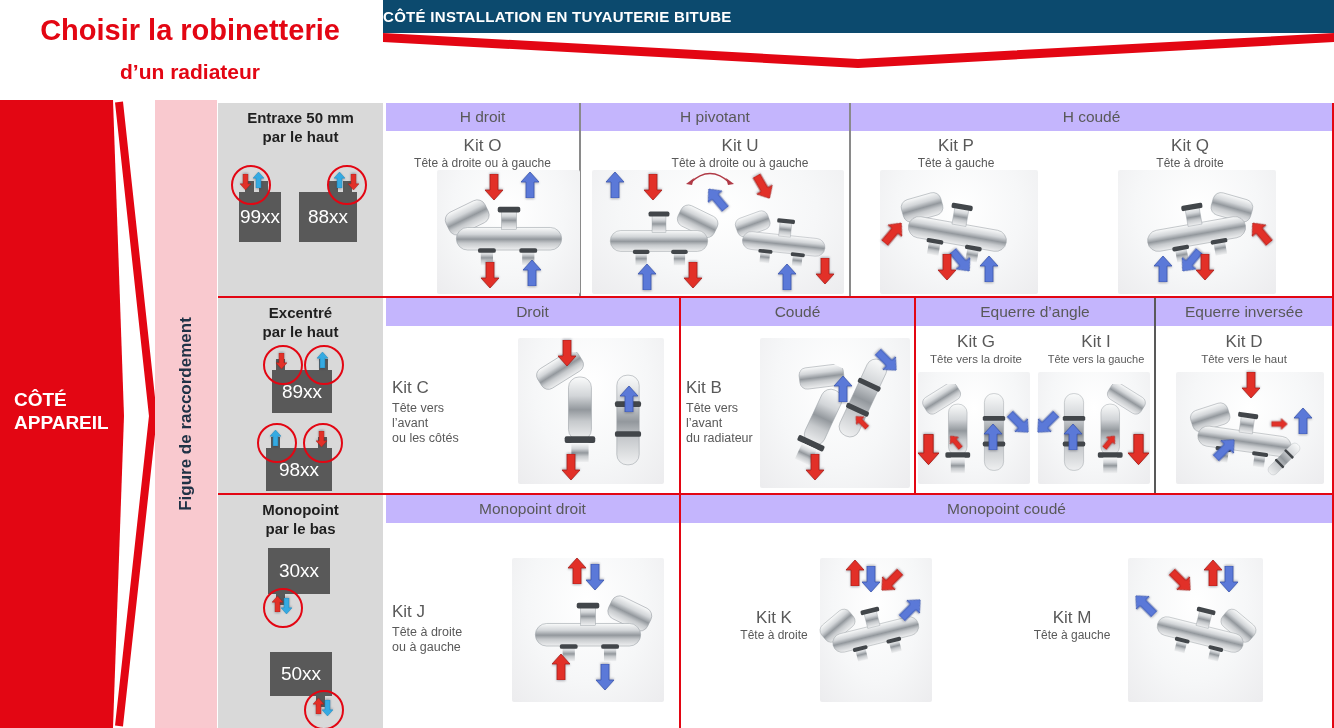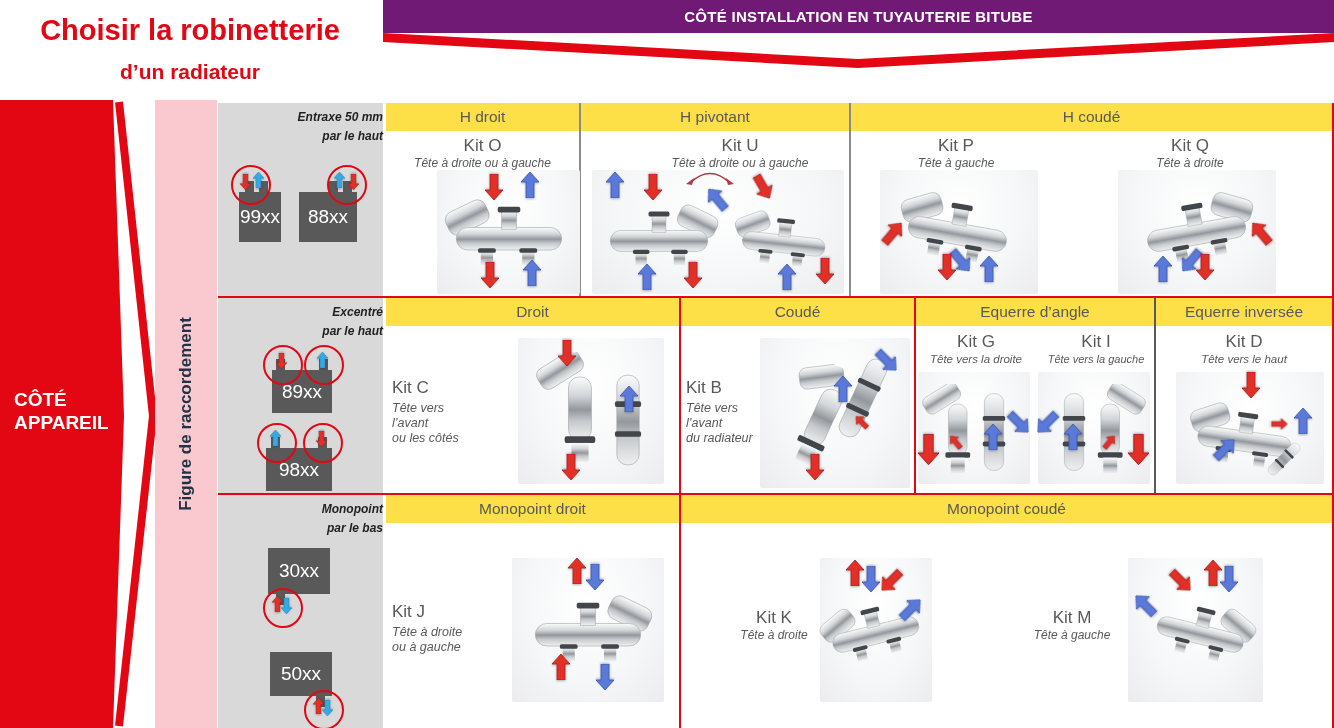--- a/index.html
+++ b/index.html
@@ -4,50 +4,50 @@
 <style>
   html,body{margin:0;padding:0;background:#fff;}
   #page{position:relative;width:1334px;height:728px;background:#fff;overflow:hidden;
         font-family:"Liberation Sans","DejaVu Sans",sans-serif;}
   .abs{position:absolute;}
   .ml{white-space:pre-line;}
   
   .title1{left:10px;top:14px;width:360px;text-align:center;font-size:29px;font-weight:bold;color:#e30613;}
   .title2{left:10px;top:60px;width:360px;text-align:center;font-size:21px;font-weight:bold;color:#e30613;}
   
-  .banner{left:383px;top:0;width:951px;height:33px;background:#701a75;color:#fff;
-          display:flex;align-items:center;justify-content:center;font-size:15px;font-weight:bold;letter-spacing:.3px;}
+  .banner{left:383px;top:0;width:951px;height:33px;background:#0c4a6e;color:#fff;
+          display:flex;align-items:center;justify-content:flex-start;font-size:15px;font-weight:bold;letter-spacing:.3px;}
   
   .cote-label{left:14px;top:388px;color:#fff;font-weight:bold;font-size:19px;line-height:23px;}
   
   .pink-strip{left:155px;top:100px;width:62px;height:628px;background:#f9c9cf;}
   .strip-label{left:186px;top:414px;transform:translate(-50%,-50%) rotate(-90deg);white-space:nowrap;
                color:#203246;font-weight:bold;font-size:17px;}
   
   .sortant{left:320px;top:70px;width:1014px;height:32px;background:#f9c9cf;}
   .sortant .sol{position:absolute;left:66px;top:0;width:294px;text-align:center;line-height:32px;
                 font-size:15px;font-weight:bold;color:#1a1a1a;}
   .sortant .div{position:absolute;left:359px;top:0;width:2px;height:32px;background:#e30613;}
   .sortant .mur{position:absolute;left:368px;top:0;line-height:32px;padding-left:6px;
                 font-size:15px;font-weight:bold;color:#1a1a1a;}
   
   .figcell{background:#d9d9d9;left:218px;width:165px;}
-  .figtitle{left:218px;width:165px;text-align:right;font-weight:bold;font-size:12px;line-height:19px;color:#1f1f1f;font-style:italic;}
+  .figtitle{left:218px;width:165px;text-align:center;font-weight:bold;font-size:15px;line-height:19px;color:#1f1f1f;}
   .figbox{position:absolute;background:#595959;color:#fff;font-size:19px;display:flex;align-items:center;justify-content:center;}
   .stub{position:absolute;width:9px;height:11px;background:#595959;}
   .circ{position:absolute;width:36px;height:36px;border:2.5px solid #e30613;border-radius:50%;}
   
-  .band{background:#fde047;height:28px;line-height:28px;text-align:center;font-size:15.5px;color:#595959;}
+  .band{background:#c4b5fd;height:28px;line-height:28px;text-align:center;font-size:15.5px;color:#595959;}
   .hline{background:#e30613;height:2px;left:218px;width:1116px;}
   .vred{background:#e30613;width:2px;}
   .vgray{background:#8a8a8a;width:2px;}
   .vdark{background:#595959;width:2px;}
   
   .kname{font-size:17px;color:#595959;}
-  .kcap{font-size:12px;color:#595959;line-height:15px;font-style:italic;}
+  .kcap{font-size:12px;color:#595959;line-height:15px;}
   .kc{text-align:center;}
   .klabel-left .kname{margin-bottom:3px;}
   
   .photo{position:absolute;background:radial-gradient(ellipse at 50% 32%,#ffffff 0%,#f6f7f8 55%,#ececee 100%);border-radius:2px;}
   .photo svg.vlv{position:absolute;}
   .arr{position:absolute;width:18px;height:26px;filter:drop-shadow(0.5px 1px 1px rgba(40,40,60,.35));}
   .arr.sm{width:11px;height:16px;}
   .arr.lg{width:21px;height:31px;}
   .arr.red{fill:#e23028;stroke:#a8201a;stroke-width:.8;}
   .arr.blue{fill:#5b79d8;stroke:#3a57ae;stroke-width:.8;}

